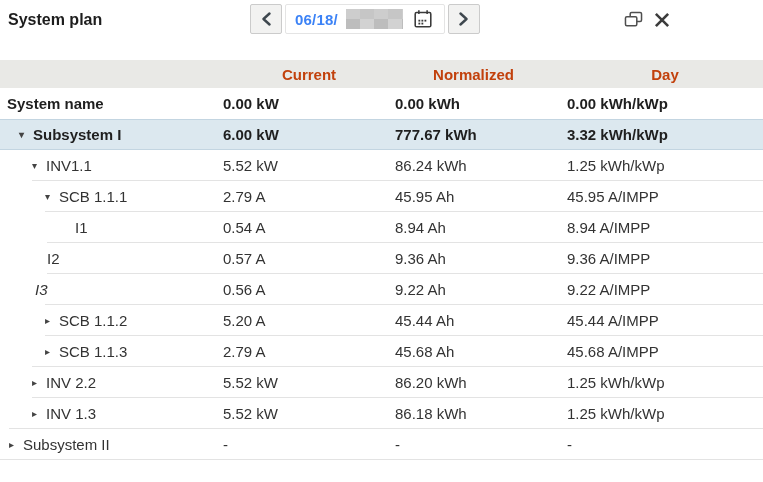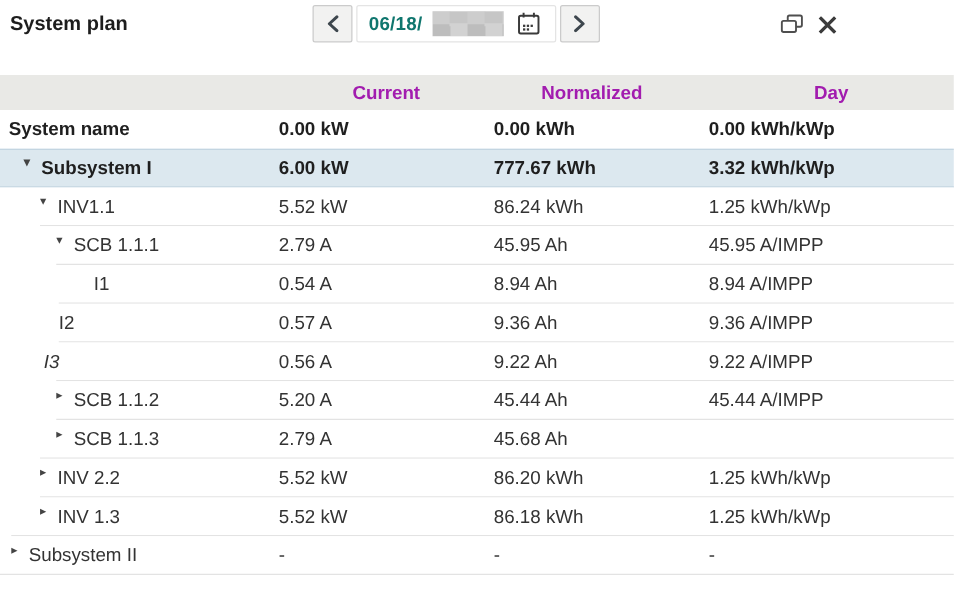--- a/index.html
+++ b/index.html
@@ -14,49 +14,49 @@
   .title{position:absolute;left:8px;top:11px;font-size:16px;font-weight:bold;color:#1d1d1d;}
   .datenav{position:absolute;left:250px;top:4px;height:30px;display:flex;align-items:stretch;gap:3px;}
   .navbtn{
     width:32px;height:30px;background:#f2f2f1;border:1px solid #cbcbcb;border-radius:2px;
     display:flex;align-items:center;justify-content:center;cursor:pointer;padding:0;box-sizing:border-box;
   }
   .datebox{
     display:flex;align-items:center;gap:8px;padding:0 9px;background:#fff;
     border:1px solid #e4e4e4;border-radius:2px;box-sizing:border-box;
   }
-  .datetext{font-size:15px;font-weight:bold;color:#0f766e;letter-spacing:.2px;white-space:nowrap;}
+  .datetext{font-size:15px;font-weight:bold;color:#3b82f6;letter-spacing:.2px;white-space:nowrap;}
   .redact{
     width:57px;height:20px;flex:0 0 57px;
     background:conic-gradient(#c6c6c6 25%,#d2d2d2 0 50%,#bdbdbd 0 75%,#cdcdcd 0) 0 0/28px 20px;
   }
   .calbtn{background:none;border:none;padding:0;width:24px;height:24px;display:flex;align-items:center;justify-content:center;cursor:pointer;}
   .winicons{position:absolute;right:11px;top:11px;display:flex;gap:11px;align-items:center;}
   .winicons span{display:flex;cursor:pointer;}
 
   
   .thead{
     position:absolute;top:60px;left:0;width:763px;height:28px;background:#e9e9e6;
     display:grid;grid-template-columns:1fr 172px 172px 196px;align-items:center;box-sizing:border-box;
   }
-  .thead .hc{font-weight:bold;font-size:15px;color:#a21caf;text-align:center;}
+  .thead .hc{font-weight:bold;font-size:15px;color:#c2410c;text-align:center;}
   .thead .hc.last{padding-right:15px;}
 
   
   #rows{position:absolute;top:88px;left:0;width:763px;}
   .row{
     position:relative;height:31px;display:grid;grid-template-columns:1fr 172px 172px 196px;
     align-items:center;box-sizing:border-box;background:#fff;
   }
   .row::after{content:"";position:absolute;left:var(--sep,0px);right:0;bottom:0;border-bottom:1px solid #e3e3e3;}
   .row.nosep::after,.row.selected::after{display:none;}
   .row.selected{background:#dce8ef;border-top:1px solid #c3d5e1;border-bottom:1px solid #c3d5e1;}
   .cell{font-size:15px;color:#333;}
   .row.bold .cell{font-weight:bold;color:#1f1f1f;}
-  .cname{display:flex;align-items:flex-start;box-sizing:border-box;}
+  .cname{display:flex;align-items:center;box-sizing:border-box;}
   .tri{flex:0 0 14px;width:14px;font-size:10px;color:#444;line-height:1;cursor:pointer;}
   .val{text-align:left;white-space:nowrap;}
   .val.last{padding-right:15px;}
 </style>
 </head>
 <body>
 
 <div class="widget">
 
   <div class="titlebar">
@@ -189,20 +189,21 @@
         <div class="cell val">45.44 Ah</div>
         <div class="cell val last">45.44 A/IMPP</div>
       </div>
       <div class="row" style="--sep: 32px;">
         <div class="cell cname" style="padding-left: 45px;">
           <span class="tri">▸</span>
           <span>SCB 1.1.3</span>
         </div>
         <div class="cell val">2.79 A</div>
         <div class="cell val">45.68 Ah</div>
+        <div class="cell val last">45.68 A/IMPP</div>
       </div>
       <div class="row" style="--sep: 32px;">
         <div class="cell cname" style="padding-left: 32px;">
           <span class="tri">▸</span>
           <span>INV 2.2</span>
         </div>
         <div class="cell val">5.52 kW</div>
         <div class="cell val">86.20 kWh</div>
         <div class="cell val last">1.25 kWh/kWp</div>
       </div>

